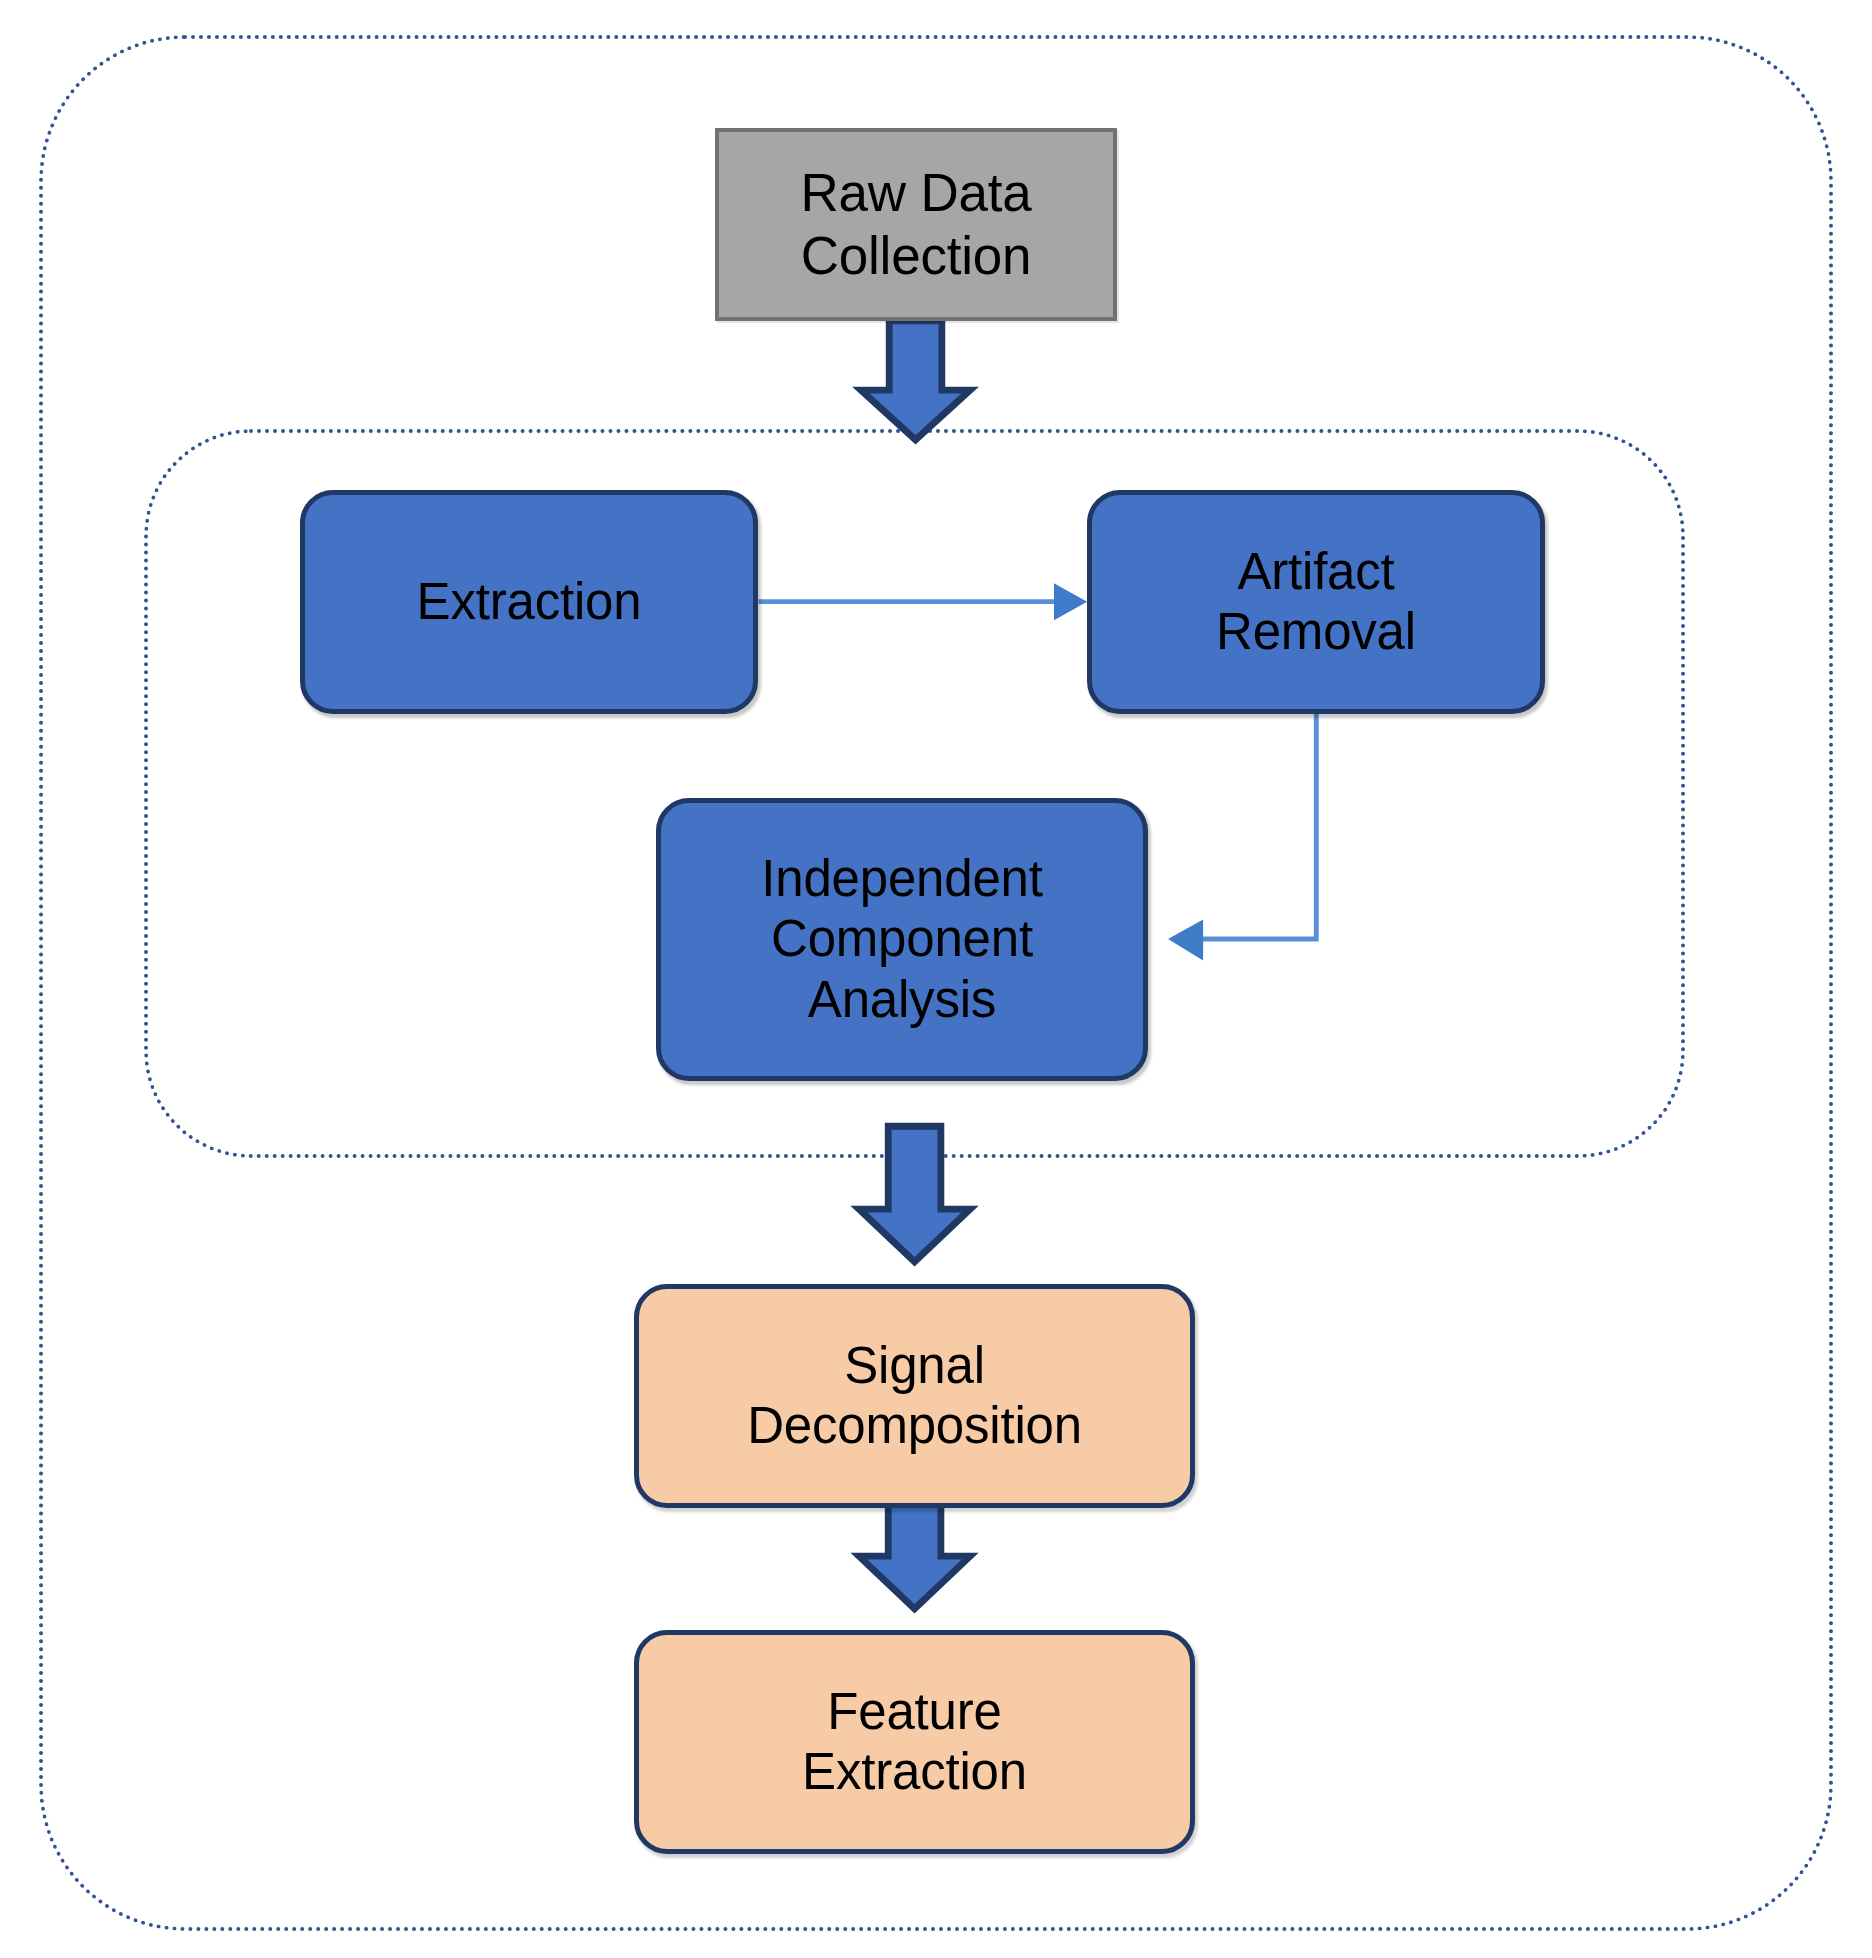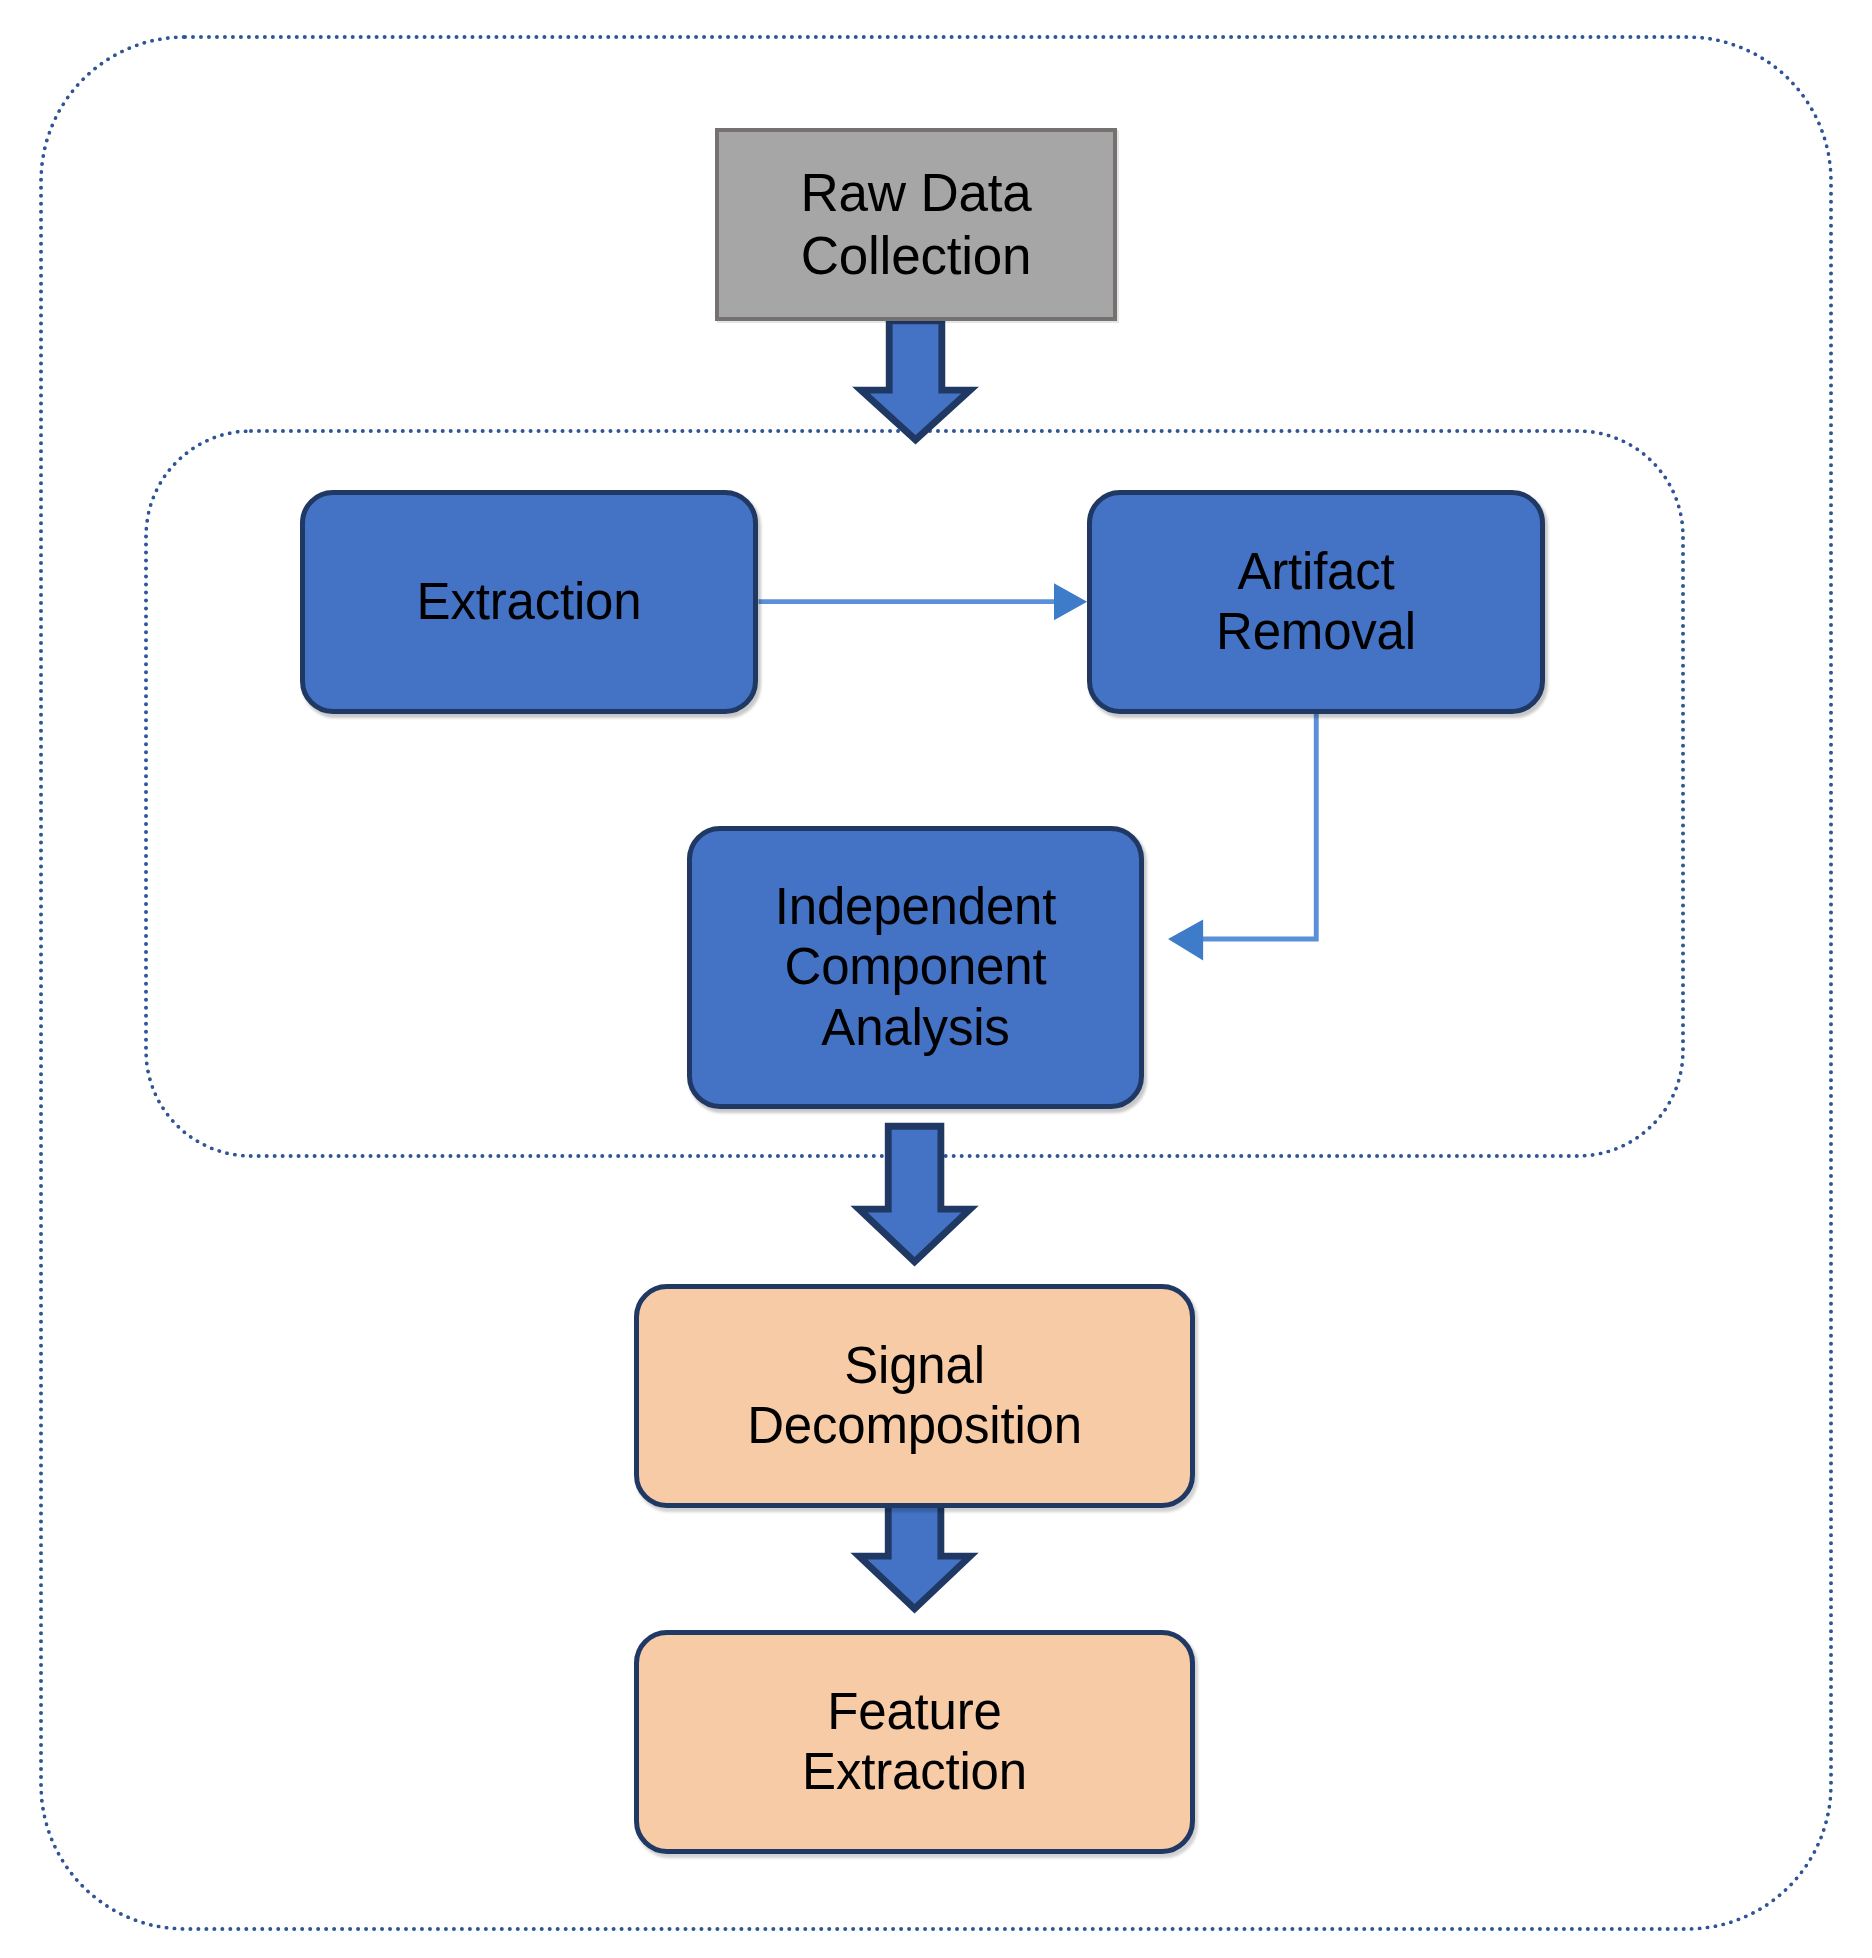--- a/index.html
+++ b/index.html
@@ -84,21 +84,21 @@
     border: 5.9px solid #203864;
     border-radius: 33px;
     font-size: 51px;
     box-shadow: 2.9px 3.9px 2.9px rgba(0,0,0,0.18);
     margin-top: 21px;
   }
 
   #node-raw-data      { left: 715px; top: 128px;  width: 402px; height: 193px; }
   #node-filtration    { left: 300px; top: 490px;  width: 458px; height: 224px; }
   #node-artifact      { left: 1087px; top: 490px; width: 458px; height: 224px; }
-  #node-ica           { left: 687px; top: 798px;  width: 457px; height: 283px; margin-top: 28px; }
+  #node-ica           { left: 656px; top: 798px;  width: 492px; height: 283px; }
   #node-signal-decomp { left: 634px; top: 1263px; width: 561px; height: 224px; }
   #node-feature-extr  { left: 634px; top: 1609px; width: 561px; height: 224px; }
 </style>
 </head>
 <body>
 
 <div id="canvas">
 
   <div class="dotted-group" id="outer-group"></div>
   <div class="dotted-group" id="inner-group"></div>

